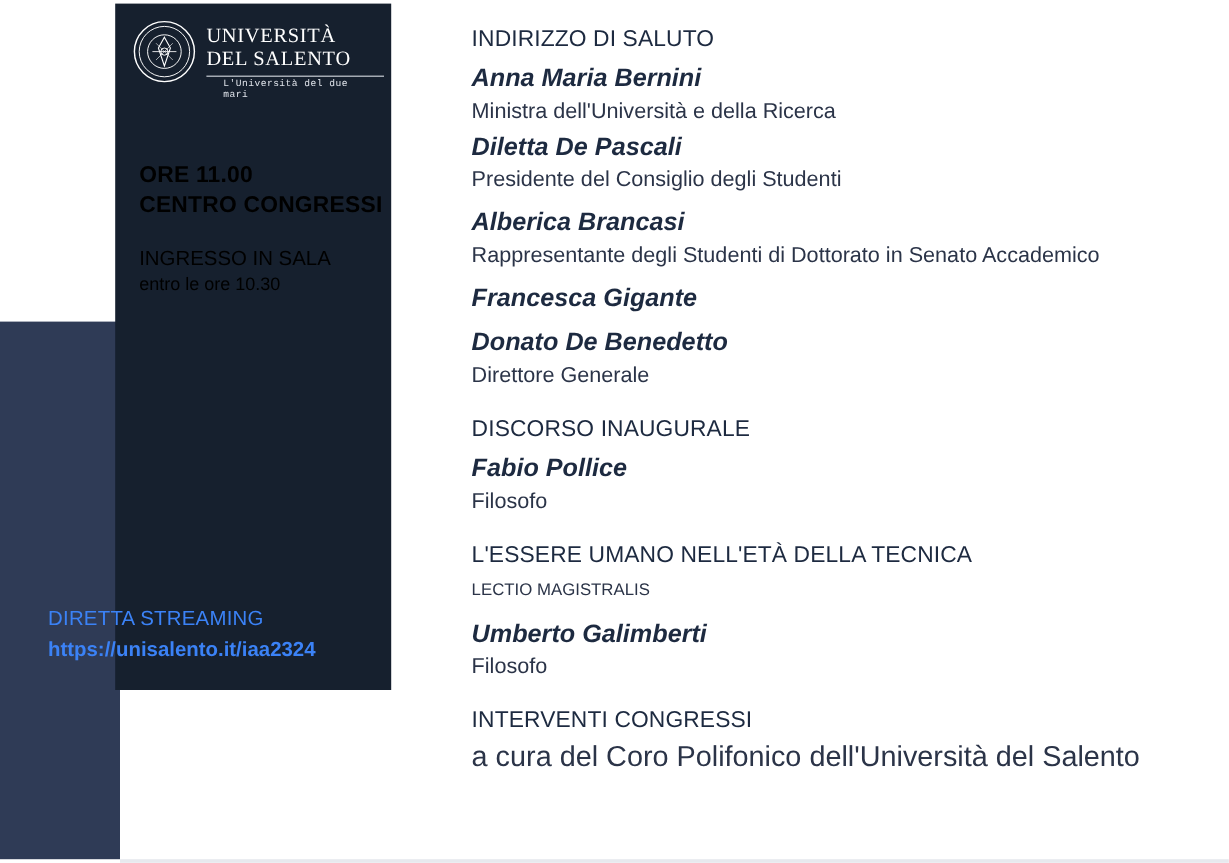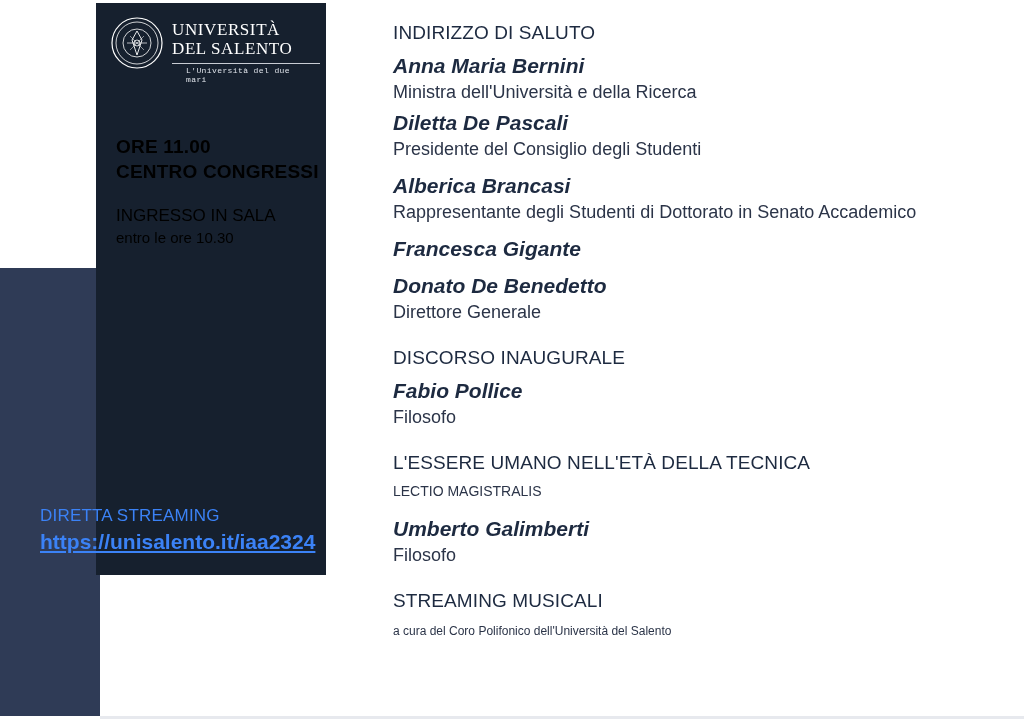--- a/index.html
+++ b/index.html
@@ -118,24 +118,23 @@
     width: 290px;
     color: #3b82f6;
   }
   .stream-label {
     font-size: 17px;
     line-height: 26px;
     letter-spacing: 0.2px;
     font-weight: 400;
   }
   .stream-url {
-    font-size: 21px;
+    font-size: 17px;
     line-height: 26px;
     font-weight: 700;
-    text-decoration: underline;
   }
 
   
   .programme {
     position: absolute;
     left: 393px;
     top: 18px;
     width: 612px;
   }
   .sec-head {
@@ -166,21 +165,21 @@
   .person.tight {
     margin-top: 4px;
   }
   .role {
     font-size: 18px;
     line-height: 26px;
     color: #2b3448;
     font-weight: 400;
   }
   .note {
-    font-size: 12px;
+    font-size: 24px;
     line-height: 26px;
     color: #2b3448;
     font-weight: 400;
     margin-top: 2px;
   }
   .bottom-rule {
     position: absolute;
     left: 100px;
     top: 716px;
     width: 924px;
@@ -243,18 +242,18 @@
 
   <div class="sec-head">DISCORSO INAUGURALE</div>
   <div class="person tight">Fabio Pollice</div>
   <div class="role">Filosofo</div>
 
   <div class="sec-head">L'ESSERE UMANO NELL'ETÀ DELLA TECNICA</div>
   <div class="sub-head">LECTIO MAGISTRALIS</div>
   <div class="person">Umberto Galimberti</div>
   <div class="role">Filosofo</div>
 
-  <div class="sec-head">STREAMING MUSICALI</div>
+  <div class="sec-head">INTERVENTI CONGRESSI</div>
   <div class="note">a cura del Coro Polifonico dell'Università del Salento</div>
 
 </div>
 
 <div class="bottom-rule"></div>
 
 </body></html>

